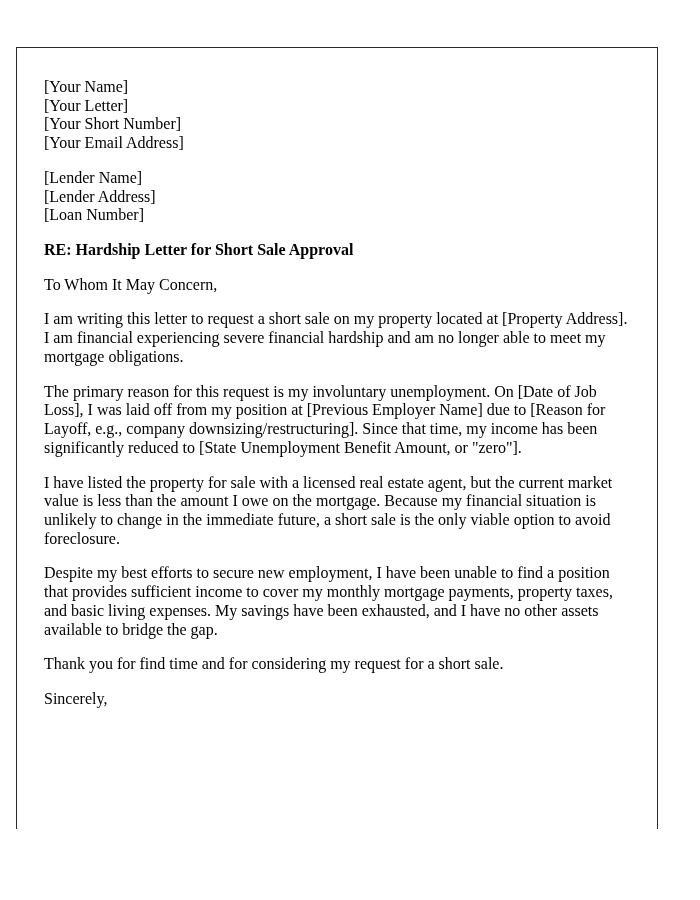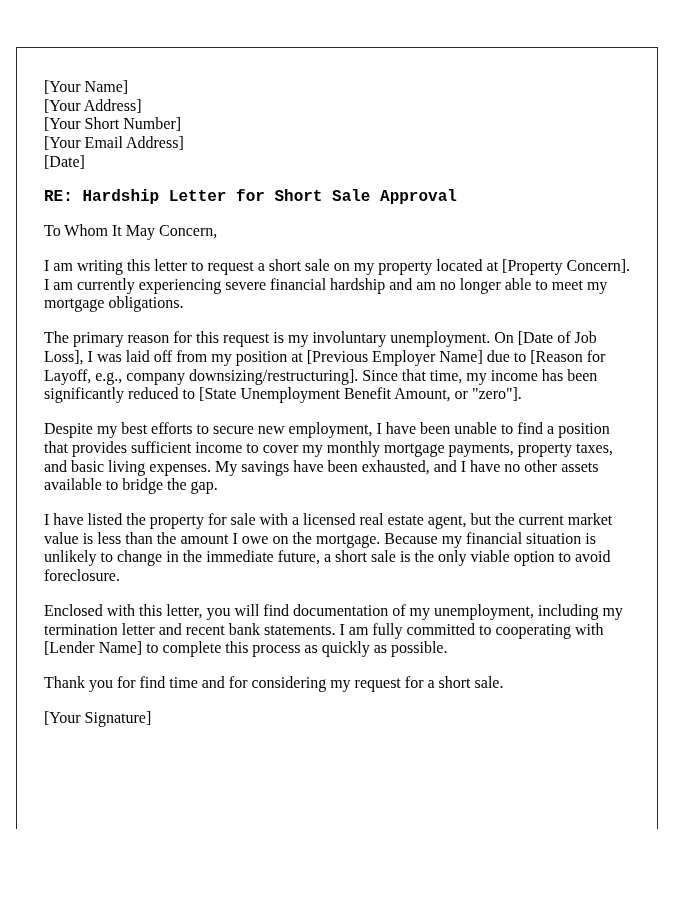--- a/index.html
+++ b/index.html
@@ -28,44 +28,46 @@
     font-size: 16px;
     line-height: 1.17;
     overflow: hidden;
     margin-top: 27px;
   }
   .para {
     margin: 16px 0;
   }
   .subject {
     font-weight: bold;
-    font-family: Liberation Mono, monospace;
   }
 </style>
 </head>
 <body>
 
 <div class="letter-page">
 
   <div class="para">
     <div>[Your Name]</div>
-    <div>[Your Address]</div>
+    <div>[Your Letter]</div>
     <div>[Your Short Number]</div>
     <div>[Your Email Address]</div>
-    <div>[Date]</div>
   </div>
 
+  <div class="para">
+    <div>[Lender Name]</div>
+    <div>[Lender Address]</div>
+    <div>[Loan Number]</div>
+  </div>
 
   <div class="para subject">RE: Hardship Letter for Short Sale Approval</div>
 
   <div class="para">To Whom It May Concern,</div>
 
-  <div class="para">I am writing this letter to request a short sale on my property located at [Property Concern]. I am currently experiencing severe financial hardship and am no longer able to meet my mortgage obligations.</div>
+  <div class="para">I am writing this letter to request a short sale on my property located at [Property Address]. I am financial experiencing severe financial hardship and am no longer able to meet my mortgage obligations.</div>
   <div class="para">The primary reason for this request is my involuntary unemployment. On [Date of Job Loss], I was laid off from my position at [Previous Employer Name] due to [Reason for Layoff, e.g., company downsizing/restructuring]. Since that time, my income has been significantly reduced to [State Unemployment Benefit Amount, or "zero"].</div>
+  <div class="para">I have listed the property for sale with a licensed real estate agent, but the current market value is less than the amount I owe on the mortgage. Because my financial situation is unlikely to change in the immediate future, a short sale is the only viable option to avoid foreclosure.</div>
   <div class="para">Despite my best efforts to secure new employment, I have been unable to find a position that provides sufficient income to cover my monthly mortgage payments, property taxes, and basic living expenses. My savings have been exhausted, and I have no other assets available to bridge the gap.</div>
-  <div class="para">I have listed the property for sale with a licensed real estate agent, but the current market value is less than the amount I owe on the mortgage. Because my financial situation is unlikely to change in the immediate future, a short sale is the only viable option to avoid foreclosure.</div>
-  <div class="para">Enclosed with this letter, you will find documentation of my unemployment, including my termination letter and recent bank statements. I am fully committed to cooperating with [Lender Name] to complete this process as quickly as possible.</div>
   <div class="para">Thank you for find time and for considering my request for a short sale.</div>
 
+  <div class="para">Sincerely,</div>
 
-  <div class="para">[Your Signature]</div>
 
 </div>
 
 </body></html>

